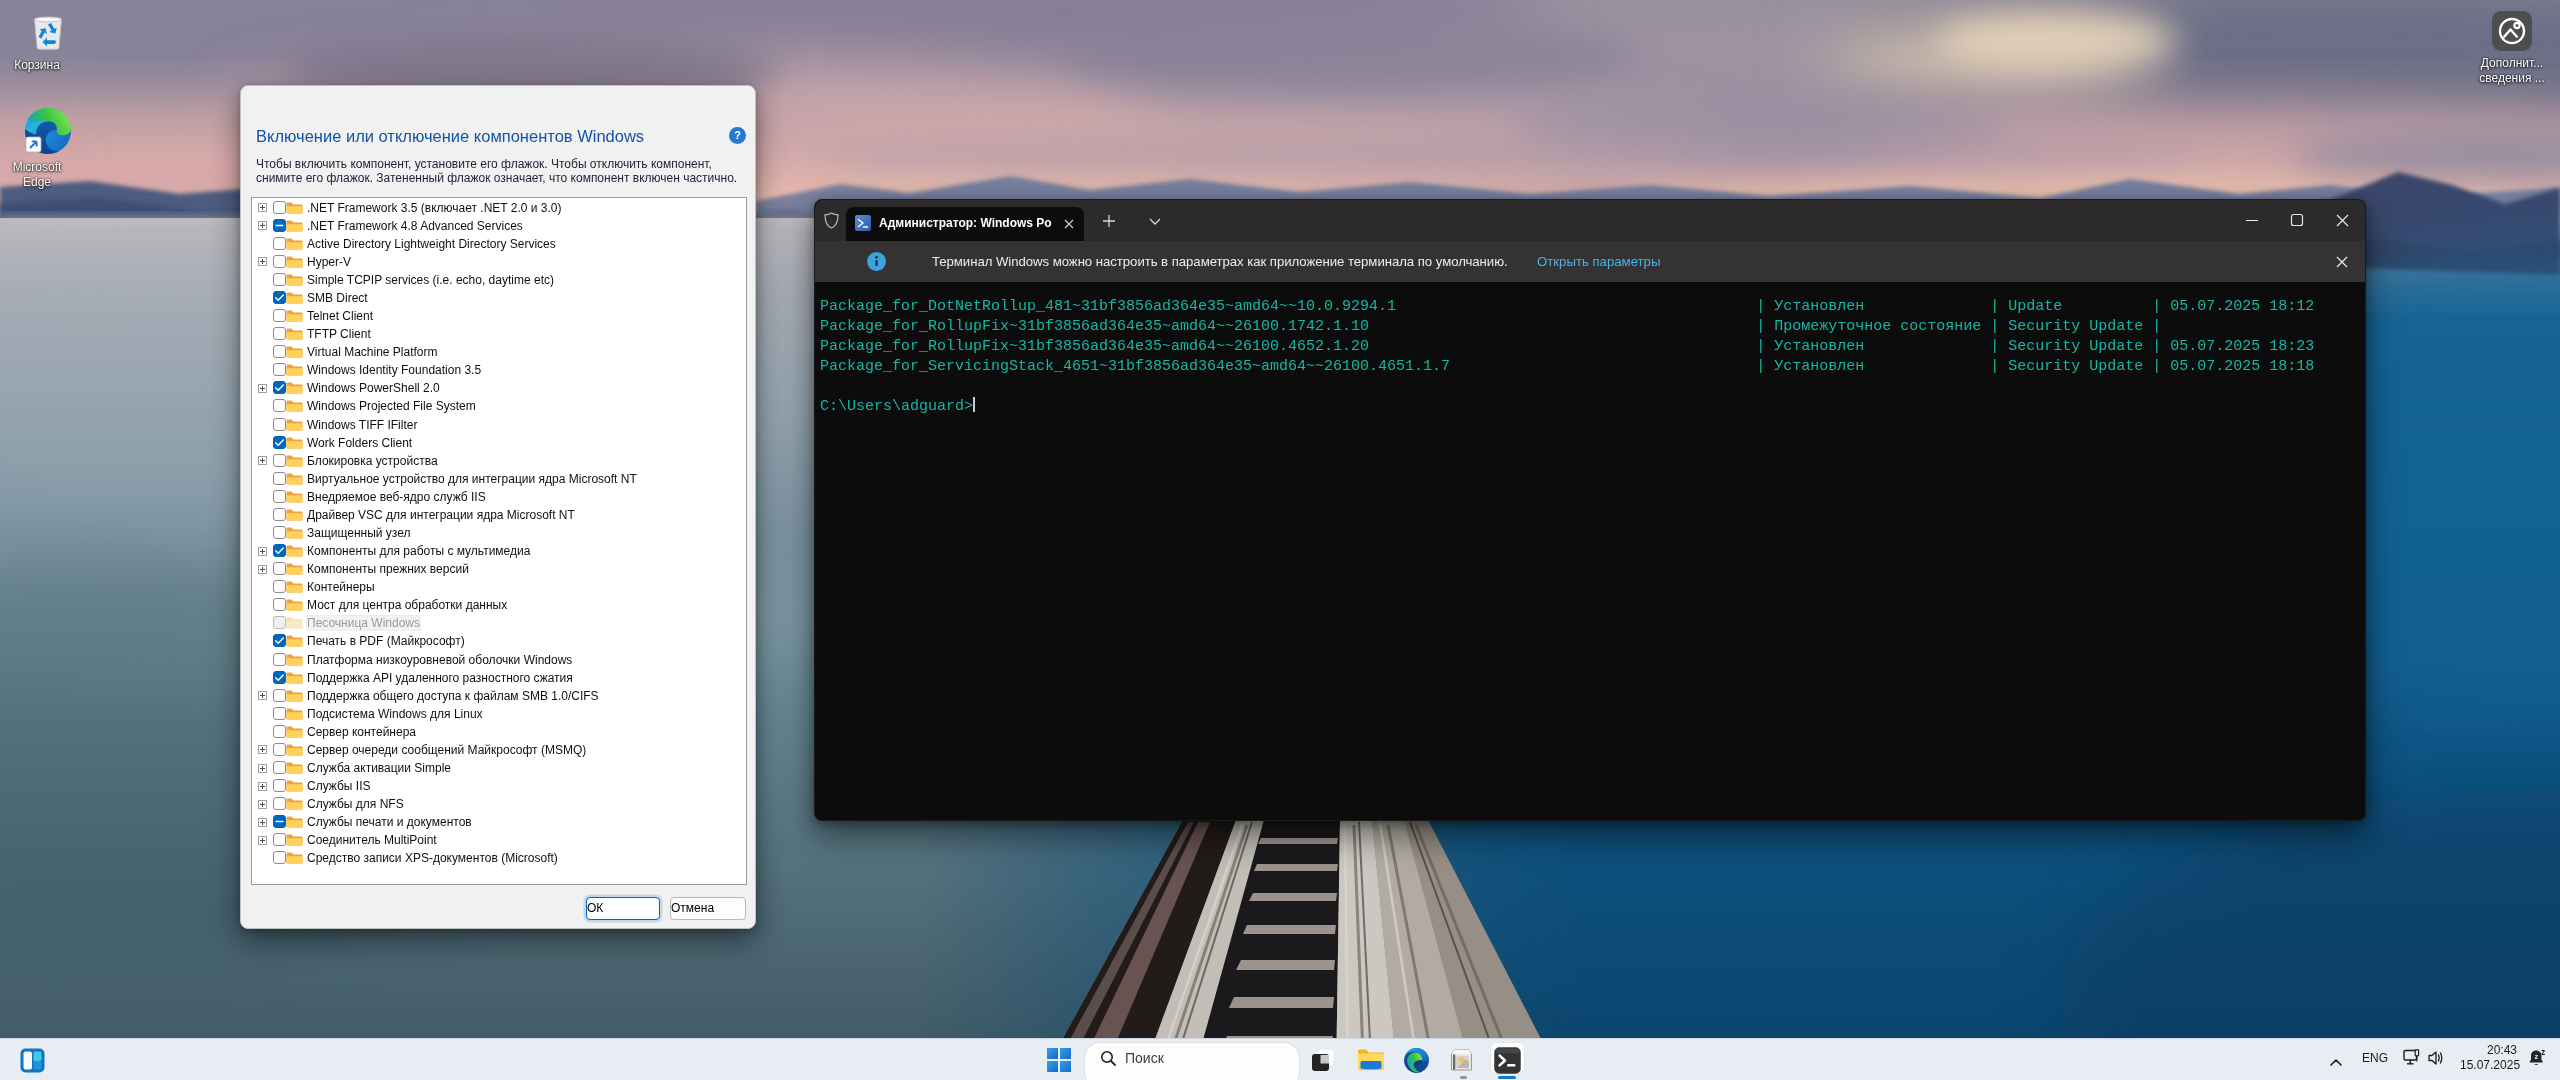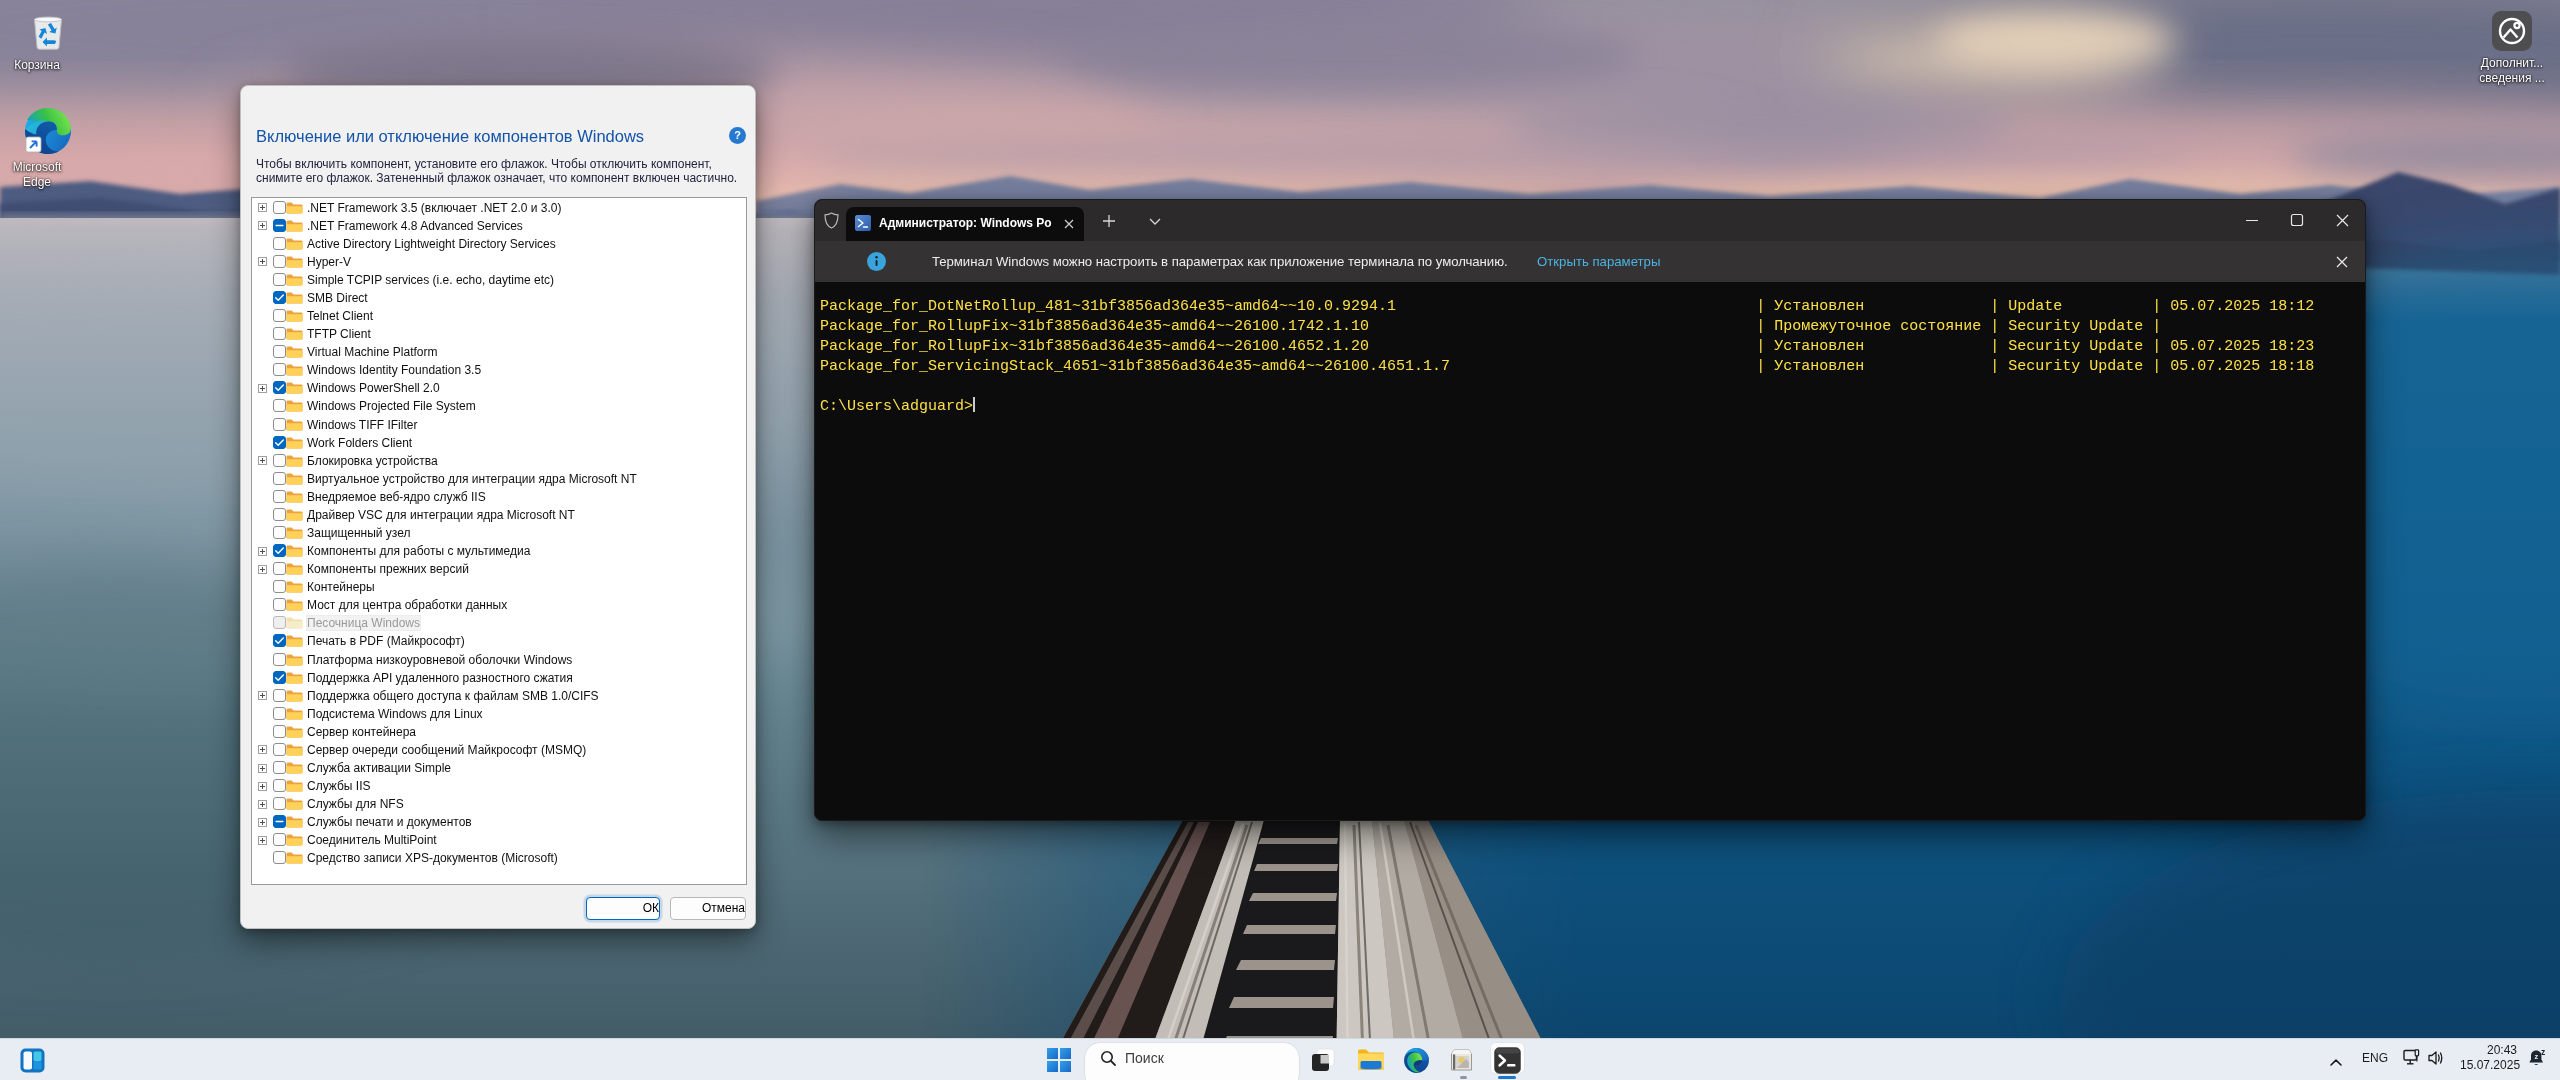--- a/index.html
+++ b/index.html
@@ -19,36 +19,36 @@
 .exp{position:absolute;left:17px;top:4.5px;width:9px;height:9px;border:1px solid #a0a0a0;background:#fff}
 .exp svg{position:absolute;left:-1px;top:-1px}
 .cb{position:absolute;left:31.5px;top:2px;width:13px;height:13px;border:1px solid #8c8c8c;border-radius:3px;background:#fdfdfd}
 .cb.on{background:#0067c0;border-color:#0067c0}
 .cb.on svg{position:absolute;left:-1px;top:-1px}
 .cb.dis{background:#efefef;border-color:#b8b8b8}
 .fld{position:absolute;left:45px;top:2px}
 .lab{position:absolute;left:66px;top:2px;font-size:12px;line-height:14px;color:#101010;white-space:pre}
 .lab.dis{color:#9a9a9a;background:#f2f2f2;outline:1px solid #ececec}
 .btn{position:absolute;top:811px;height:23px;background:#fdfdfd;border:1px solid #b8b8b8;border-radius:4px;
- font-size:12px;text-align:right;color:#000;line-height:21px}
+ font-size:12px;text-align:left;color:#000;line-height:21px}
 #okbtn{left:345px;width:74px;border:1.5px solid #0067c0;box-shadow:0 0 0 2.5px rgba(0,103,192,.18)}
 #cnbtn{left:429px;width:76px}
 
 #term{position:absolute;left:814px;top:199px;width:1552px;height:622px;border-radius:8px;overflow:hidden;
  box-shadow:0 14px 34px rgba(0,0,0,.5),0 3px 10px rgba(0,0,0,.3);background:#0c0c0c;border:1px solid #1a1a1a}
 #ttitle{position:absolute;left:0;top:0;right:0;height:41px;background:#2c2a2a}
 #tab{position:absolute;left:31px;top:7px;width:238px;height:34px;background:#0c0c0c;border-radius:8px 8px 0 0}
 #tab .ticon16{position:absolute;left:9px;top:8px}
 #tab .tlabel{position:absolute;left:33px;top:9px;font-size:12px;font-weight:700;color:#fff;white-space:nowrap}
 #tab .tclose{position:absolute;right:7px;top:9px;width:16px;height:16px;color:#cfcfcf}
 #tinfobar{position:absolute;left:0;top:41px;right:0;height:41px;background:#343232}
 #tinfobar .itxt{position:absolute;left:117px;top:13px;font-size:13.2px;color:#ededed;letter-spacing:-0.05px}
 #tinfobar .ilink{position:absolute;left:722px;top:13px;font-size:13.2px;color:#4db2e2}
 #tbody{position:absolute;left:0;top:82px;right:0;bottom:0;background:#0c0c0c}
-#tbody pre{position:absolute;left:5px;top:15px;font-family:"Liberation Mono",monospace;font-size:15px;line-height:20px;color:#fde047}
+#tbody pre{position:absolute;left:5px;top:15px;font-family:"Liberation Mono",monospace;font-size:15px;line-height:20px;color:#14b8a6}
 .wctl{position:absolute;top:0;height:41px;width:46px;color:#e8e8e8}
 
 #taskbar{position:absolute;left:0;top:1038px;width:2560px;height:42px;background:#e7edf3;border-top:1px solid rgba(160,175,190,.35)}
 .tbico{position:absolute;top:4px;width:40px;height:34px;display:flex;align-items:center;justify-content:center}
 #search{position:absolute;left:1084px;top:2.5px;width:216px;height:48px;background:#fdfdfe;border:1px solid #dcdfe4;border-radius:16px}
 #search .mag{position:absolute;left:15px;top:7px}
 #search .stxt{position:absolute;left:40px;top:7px;font-size:14px;color:#3d3d3d}
 .trtxt{position:absolute;font-size:12px;color:#1b1b1b}
 </style></head>
 <body>

